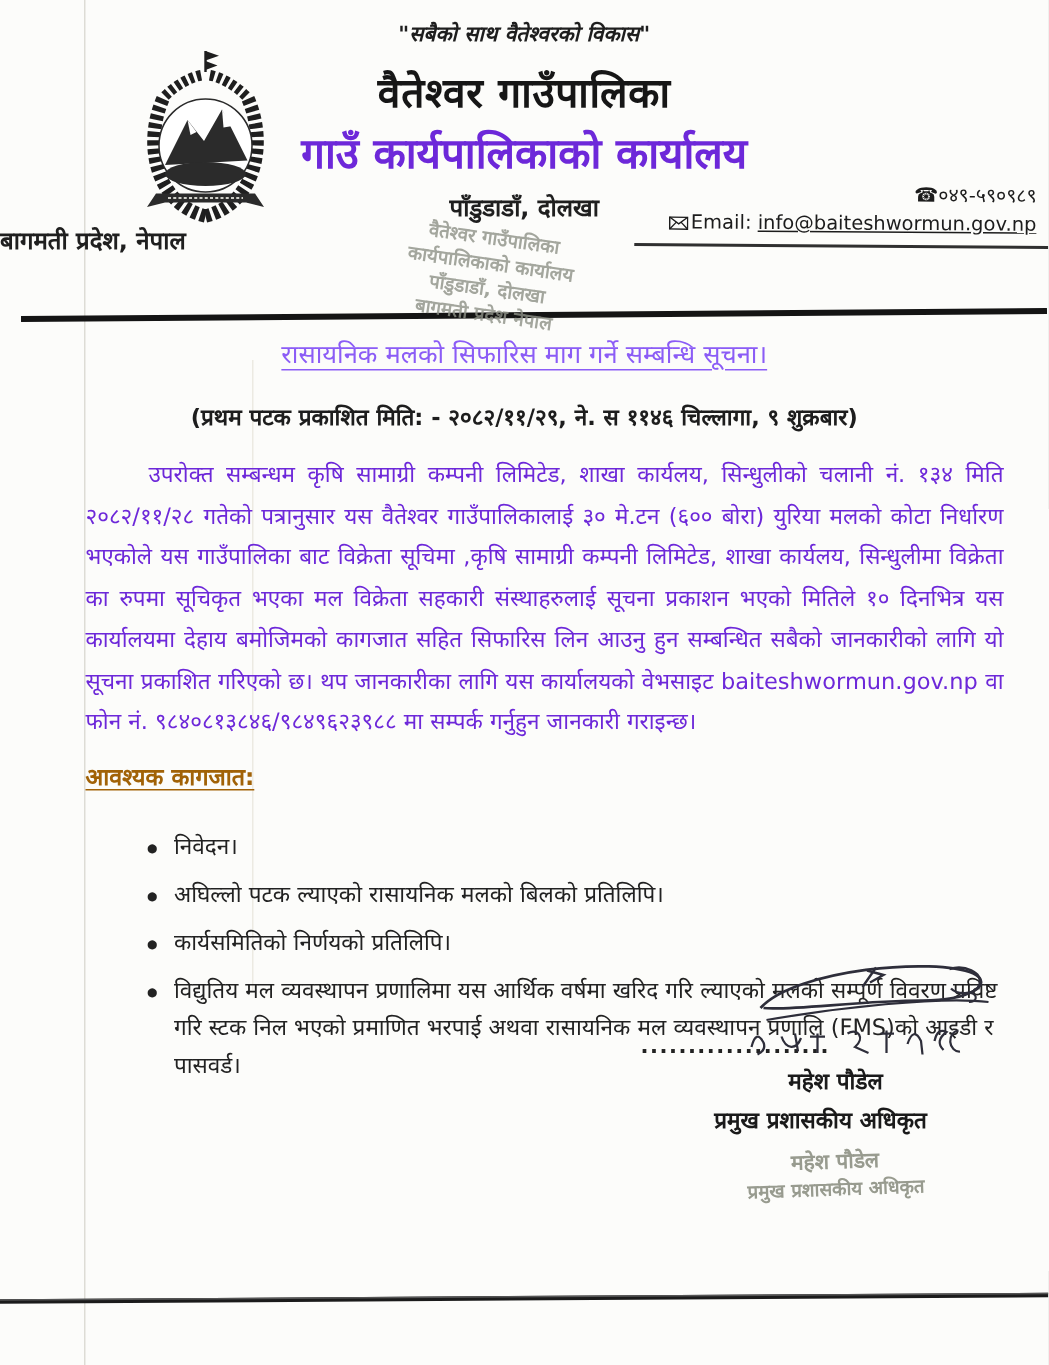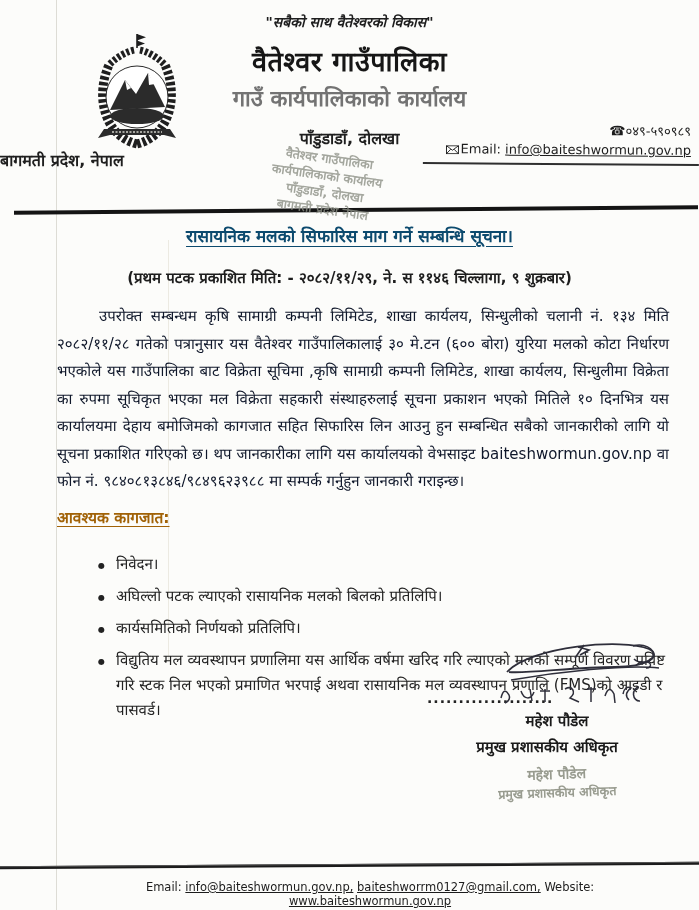--- a/index.html
+++ b/index.html
@@ -14,21 +14,21 @@
   .scanline-mid{ position:absolute; left:168px; top:240px; width:1px; height:420px;
     background:#eceae2; z-index:0; }
 
   
   .motto{ position:absolute; top:12px; left:0; width:100%; text-align:center;
     font-size:14px; font-style:italic; font-weight:700; color:#1e1e1e; }
   .emblem{ position:absolute; left:86px; top:32px; width:102px; height:120px; }
   .org-name{ position:absolute; top:42px; left:0; width:100%; text-align:center;
     font-size:27px; font-weight:700; color:#161616; letter-spacing:.5px; }
   .office-name{ position:absolute; top:82px; left:0; width:100%; text-align:center;
-    font-size:22px; font-weight:700; color:#737373; }
+    font-size:28px; font-weight:700; color:#6d28d9; }
   .addr1{ position:absolute; top:127px; left:0; width:100%; text-align:center;
     font-size:16px; font-weight:700; color:#1f1f1f; }
   .addr2{ position:absolute; top:149px; left:0; width:100%; text-align:left;
     font-size:16px; font-weight:700; color:#1f1f1f; }
   .contact{ position:absolute; right:0; top:121px; width:276px; text-align:right;
     padding-right:8px; padding-bottom:3px; font-size:13px; color:#1c1c1c;
     border-bottom:2px solid #2f2f2f; line-height:19px; transform:rotate(.4deg); }
   .contact .phone-row{ display:block; }
   .contact .email-row{ display:block; }
   .contact a, .footer a{ color:#1c1c1c; text-decoration:underline; }
@@ -42,27 +42,27 @@
   }
 
   
   .rule-top{ position:absolute; left:14px; top:208px; width:684px; height:4px;
     background:#141414; transform:rotate(-.45deg); }
   .rule-bottom{ position:absolute; left:0px; top:864px; width:699px; height:3px;
     background:#1b1b1b; transform:rotate(-.35deg); border-top:1px solid #555; }
 
   
   .content{ position:absolute; left:0; top:218px; width:699px; z-index:2; }
-  .notice-title{ text-align:center; font-size:17px; font-weight:700; color:#0c4a6e;
+  .notice-title{ text-align:center; font-size:17px; font-weight:400; color:#8b5cf6;
     margin-top:6px; }
   .notice-title span{ text-decoration:underline; text-underline-offset:4px; }
   .publish-line{ text-align:center; font-size:15px; font-weight:600; color:#1d1d1d;
     margin-top:20px; }
   .body-para{ margin:16px 30px 0 57px; font-size:15px; line-height:27.5px;
-    text-align:justify; text-indent:42px; color:#0f172a; }
+    text-align:justify; text-indent:42px; color:#6d28d9; }
   .docs-heading{ margin:10px 0 0 57px; font-size:15.5px; font-weight:700; color:#a16207;
     text-decoration:underline; text-underline-offset:3px; }
   .docs-list{ list-style:none; margin:24px 30px 0 98px; }
   .docs-list li{ position:relative; font-size:15px; line-height:25px; margin-bottom:7px;
     padding-left:18px; color:#222; }
   .docs-list li::before{ content:"●"; position:absolute; left:0; top:1px; font-size:8px;
     color:#222; }
 
   
   .sig-block{ position:absolute; right:12px; top:636px; width:260px; text-align:center;
@@ -175,23 +175,13 @@
     </div>
     <div class="sig-name">महेश पौडेल</div>
     <div class="sig-desg">प्रमुख प्रशासकीय अधिकृत</div>
     <div class="sig-stamp">
       <div class="s-name">महेश पौडेल</div>
       <div class="s-desg">प्रमुख प्रशासकीय अधिकृत</div>
     </div>
   </div>
 
   <div class="rule-bottom"></div>
-  <div class="footer">
-    <div class="footer-line1">
-      <span>Email:</span>
-      <a>info@baiteshwormun.gov.np,</a>
-      <a>baiteshworrm0127@gmail.com,</a>
-      <span>Website:</span>
-      <a>www.baiteshwormun.gov.np</a>
-    </div>
-
-  </div>
 </div>
 
 </body></html>

